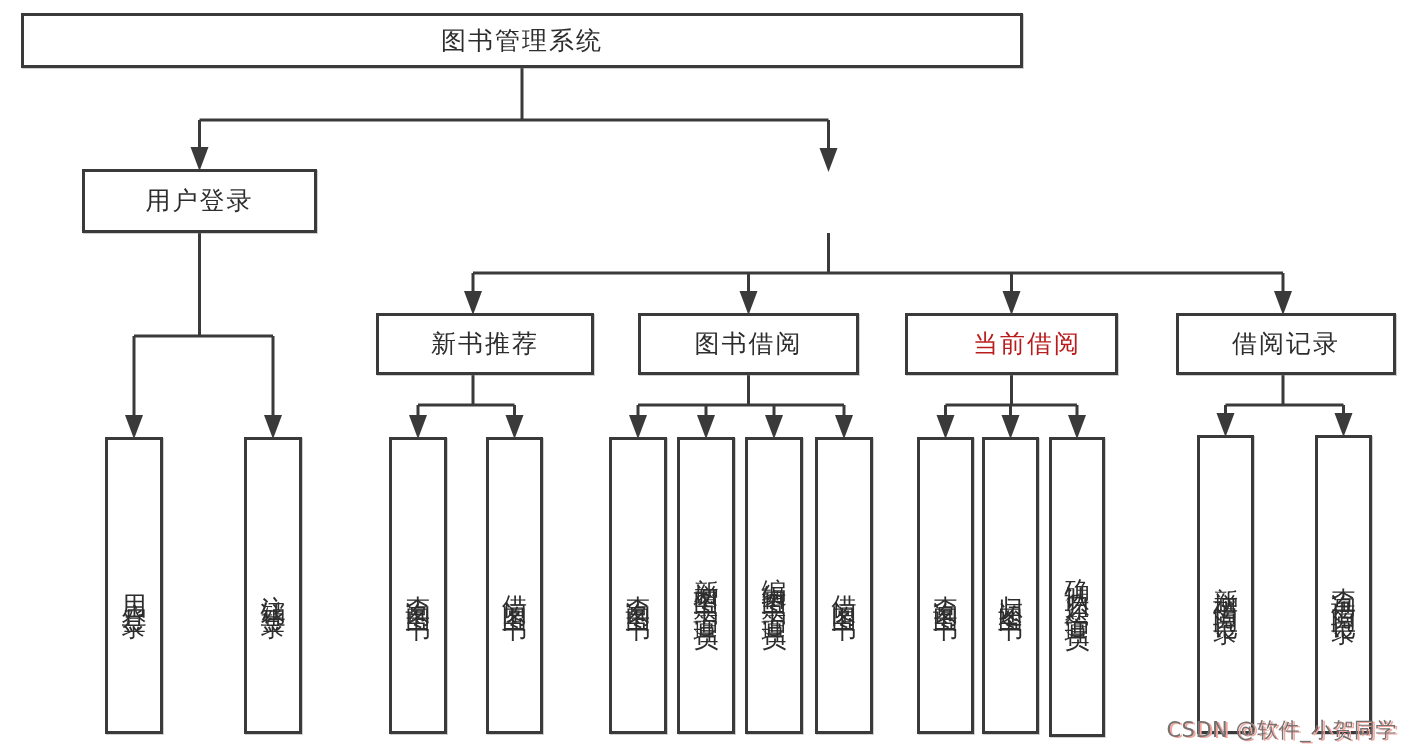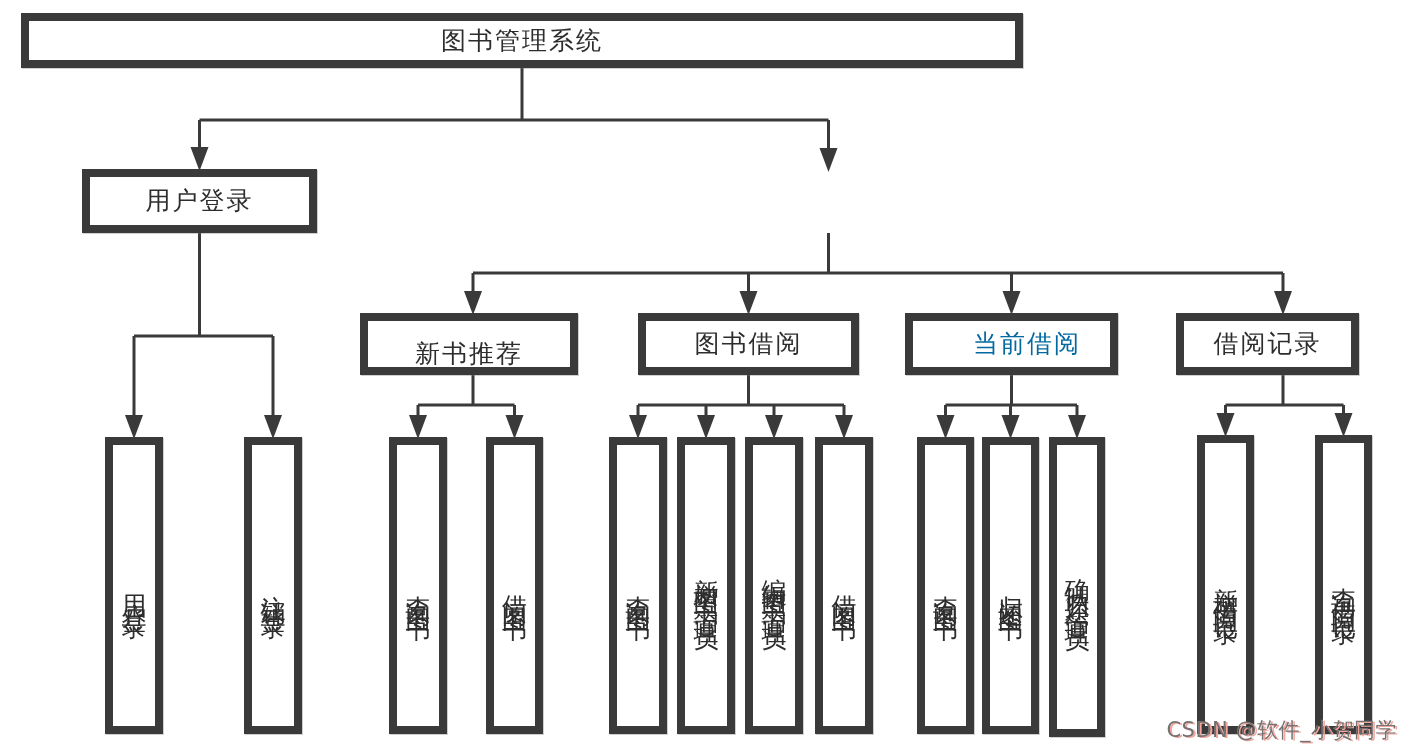--- a/index.html
+++ b/index.html
@@ -13,21 +13,21 @@
   }
   #connectors {
     position: absolute;
     left: 0; top: 0;
     width: 1405px; height: 747px;
   }
   .node {
     position: absolute;
     box-sizing: border-box;
     background: #ffffff;
-    border: 8px solid #3b82f6;
+    border: 3px solid #3b82f6;
     display: flex;
     align-items: center;
     justify-content: center;
     box-shadow: 1px 1px 0 rgba(120,120,120,0.35);
   }
   .node .label {
     color: #2d2d2d;
     font-size: 25px;
     line-height: 1.1;
   }
@@ -87,30 +87,30 @@
       <path d="M1283 375 V405 M1225.5 405 H1343.5 M1225.5 405 V417 M1343.5 405 V417" fill="none" stroke="#3a3a3a" stroke-width="3"></path>
     </svg>
 
   <div id="watermark" style="color: #737373; text-shadow: rgb(245, 164, 156) 2px 1px 0px;">CSDN @软件_小贺同学</div>
 <div class="node horiz" style="left: 21px; top: 13px; width: 1002px; height: 55px; border-color: rgb(58, 58, 58);">
       <span class="label" style="color: rgb(45, 45, 45);">图书管理系统</span>
     </div>
     <div class="node horiz" style="left: 82px; top: 169px; width: 235px; height: 64px; border-color: rgb(58, 58, 58);">
       <span class="label" style="color: rgb(45, 45, 45);">用户登录</span>
     </div>
-    <div class="node horiz" style="left: 360px; top: 313px; width: 218px; height: 62px; border-color: rgb(58, 58, 58); align-items: flex-end;">
+    <div class="node horiz" style="left: 376px; top: 313px; width: 218px; height: 62px; border-color: rgb(58, 58, 58);">
       <span class="label" style="color: rgb(45, 45, 45);">新书推荐</span>
     </div>
     <div class="node horiz" style="left: 638px; top: 313px; width: 221px; height: 62px; border-color: rgb(58, 58, 58);">
       <span class="label" style="color: rgb(45, 45, 45); text-align: right;">图书借阅</span>
     </div>
     <div class="node horiz" style="left: 905px; top: 313px; width: 213px; height: 62px; border-color: rgb(58, 58, 58);">
-      <span class="label" style="color: #0369a1; margin-left: 31px;">当前借阅</span>
+      <span class="label" style="color: #b91c1c; margin-left: 31px;">当前借阅</span>
     </div>
-    <div class="node horiz" style="left: 1176px; top: 313px; width: 183px; height: 62px; border-color: rgb(58, 58, 58);">
+    <div class="node horiz" style="left: 1176px; top: 313px; width: 220px; height: 62px; border-color: rgb(58, 58, 58);">
       <span class="label" style="color: rgb(45, 45, 45);">借阅记录</span>
     </div>
     <div class="node vert" style="left: 105px; top: 437px; width: 58px; height: 297px; border-color: rgb(58, 58, 58);">
       <span class="label" style="color: rgb(45, 45, 45);">用户登录</span>
     </div>
     <div class="node vert" style="left: 244px; top: 437px; width: 58px; height: 297px; border-color: rgb(58, 58, 58);">
       <span class="label" style="color: rgb(45, 45, 45);">注销登录</span>
     </div>
     <div class="node vert" style="left: 389px; top: 437px; width: 58px; height: 297px; border-color: rgb(58, 58, 58);">
       <span class="label" style="color: rgb(45, 45, 45);">查询图书</span>

